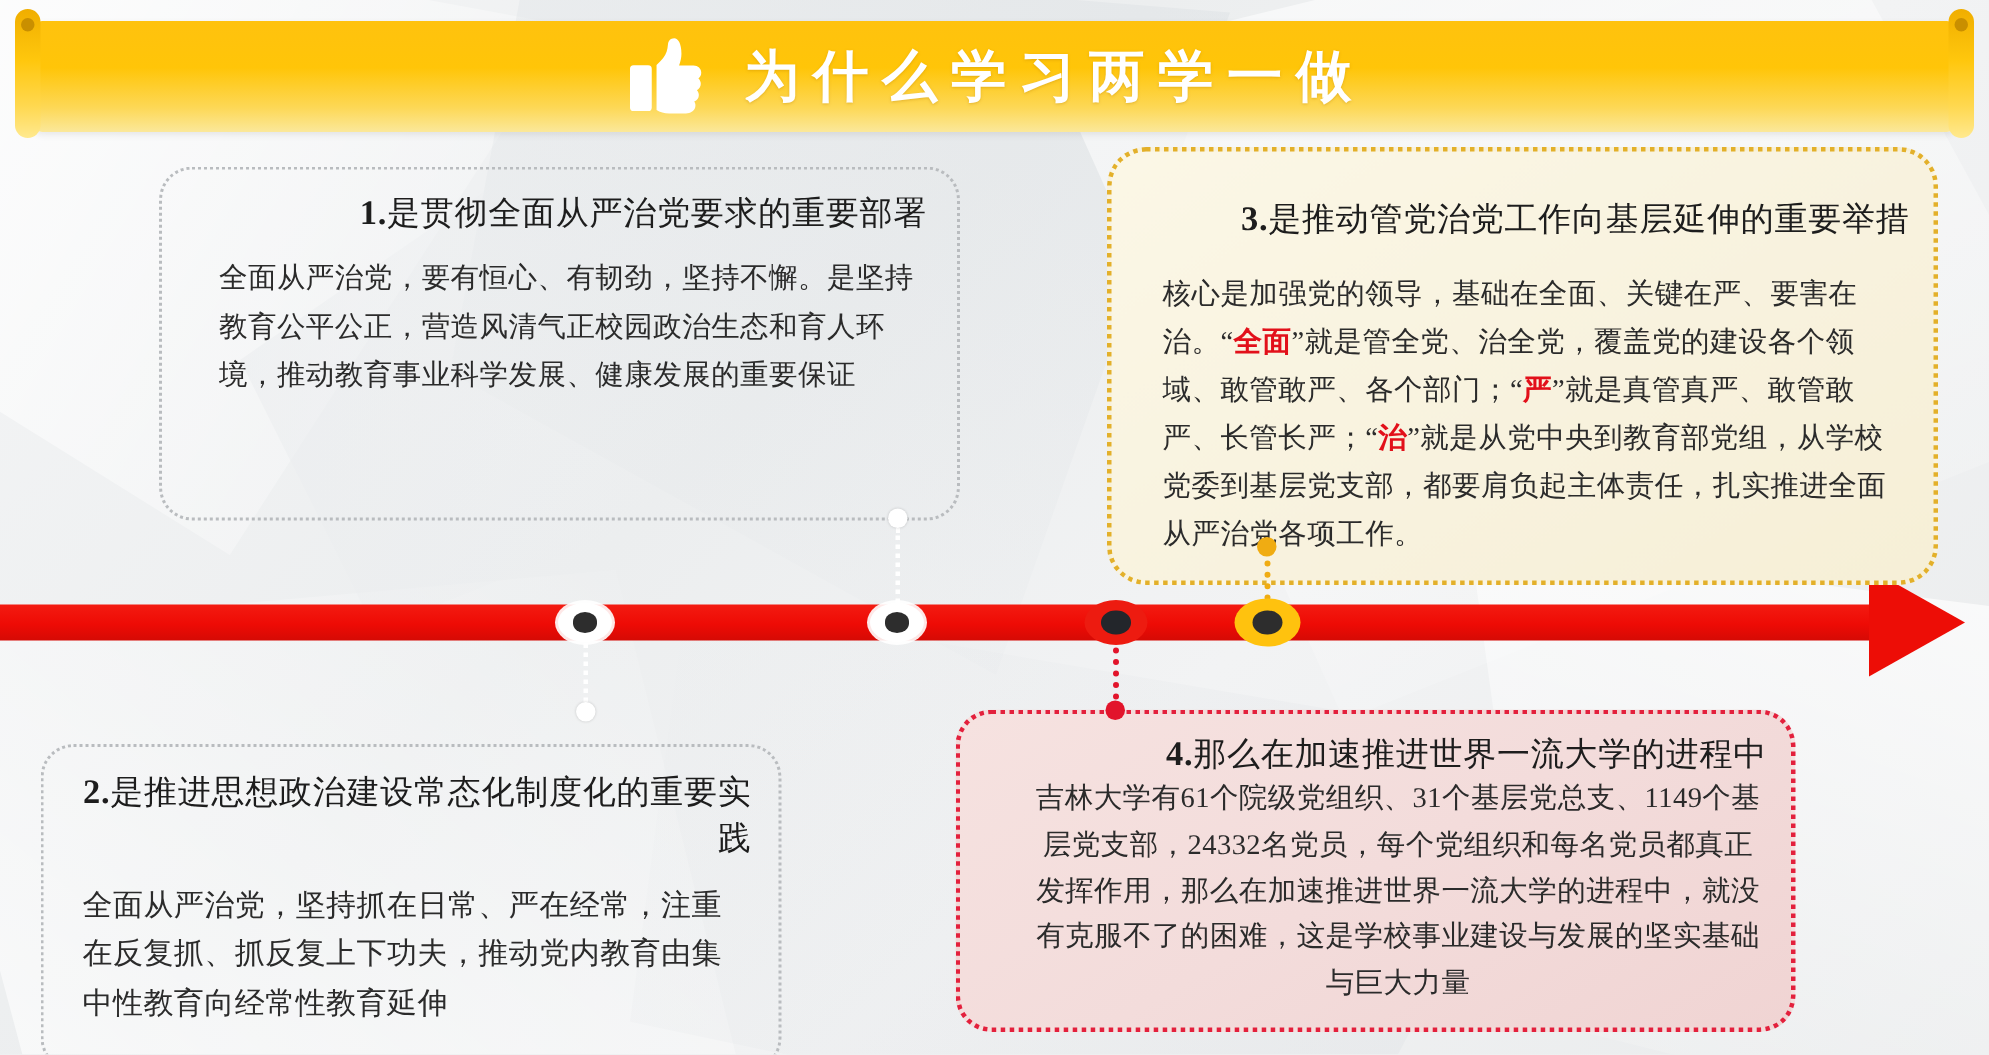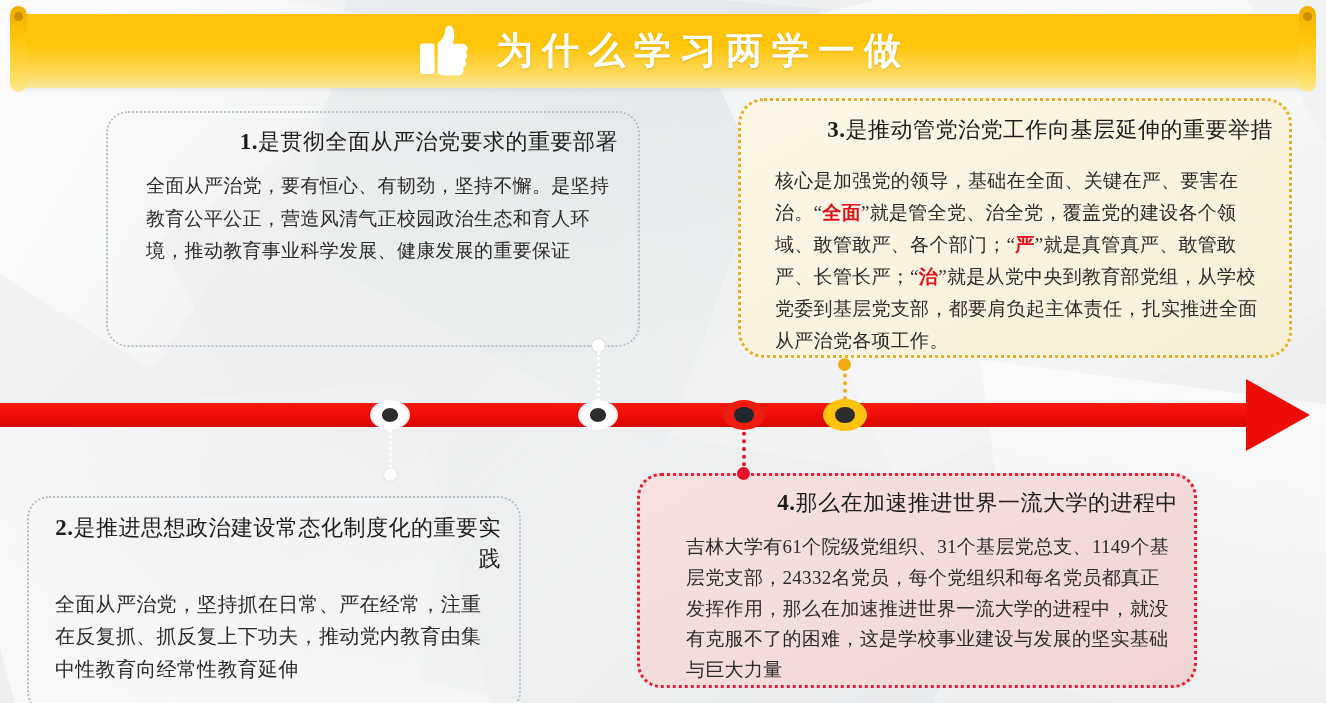--- a/index.html
+++ b/index.html
@@ -119,33 +119,33 @@
   #box1 .body{margin-top:13px;padding-left:16px;padding-right:6px;}
 
   #box2{
     left:27px;top:496px;width:494px;height:218px;
     border:2px dotted #b9bcbf;border-radius:22px;padding:14px 18px 0 20px;
   }
   #box2 .title{white-space:normal;line-height:1.38;}
   #box2 .body{margin-top:14px;padding-left:6px;font-size:20px;line-height:1.62;}
 
   #box3{
-    left:738px;top:98px;width:554px;height:260px;
-    border:3px dotted #e3b02a;border-radius:26px;padding:14px 16px 0 22px;
+    left:738px;top:98px;width:554px;height:292px;
+    border:3px dotted #e3b02a;border-radius:26px;padding:30px 16px 0 22px;
     background:linear-gradient(150deg,#fbf7e6 0%,#f8f2de 55%,#f6efd6 100%);
   }
   #box3 .body{margin-top:20px;padding-left:12px;padding-right:4px;line-height:1.68;}
   .hl-red{color:#e2101a;font-weight:bold;}
 
   #box4{
     left:637px;top:473px;width:560px;height:215px;
     border:3px dotted #e3203c;border-radius:24px;padding:12px 16px 0 22px;
     background:linear-gradient(150deg,#f6e2e0 0%,#f3dcdb 50%,#f0d4d3 100%);
   }
-  #box4 .body{margin-top:14px;padding-left:24px;line-height:1.62;}
+  #box4 .body{padding-left:24px;line-height:1.62;text-align:center;}
 </style>
 </head>
 <body>
 
 <div id="stage">
 
   <div class="poly p1"></div>
   <div class="poly p2"></div>
   <div class="poly p3"></div>
   <div class="poly p4"></div>

